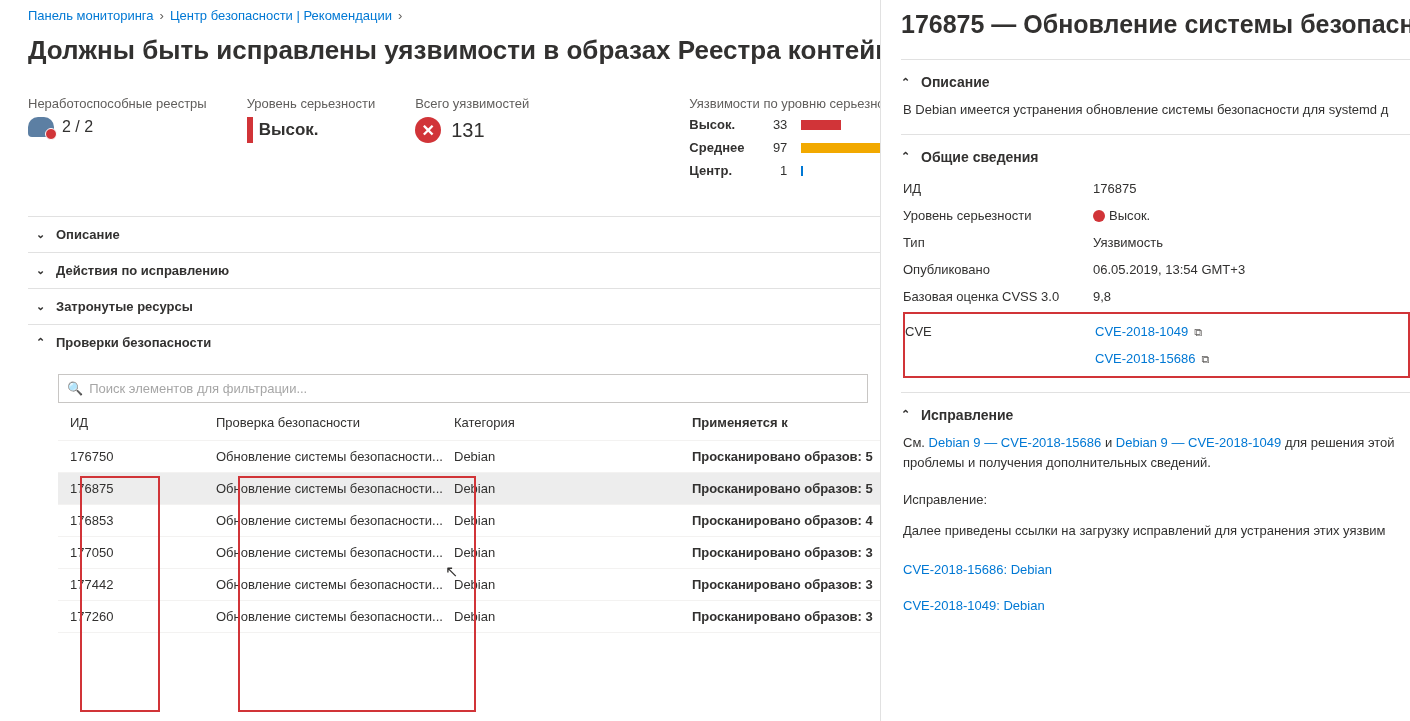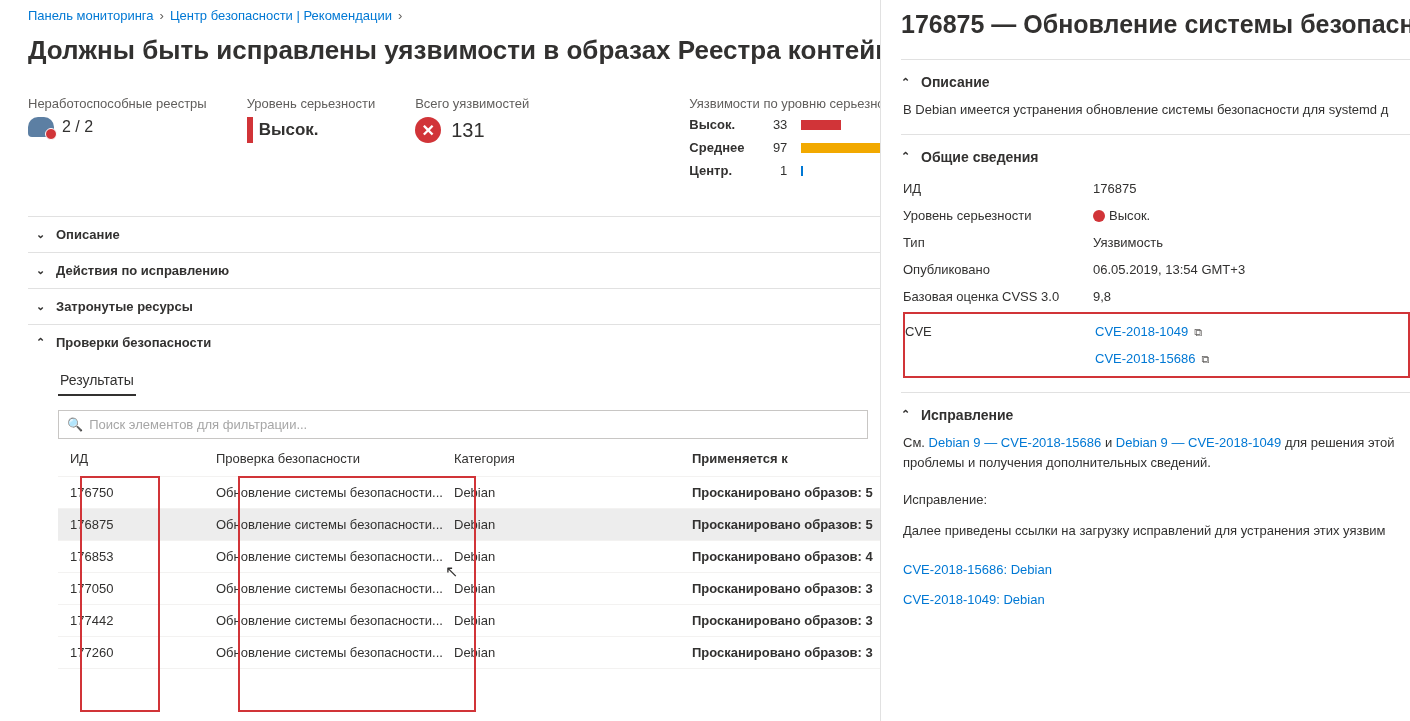--- a/index.html
+++ b/index.html
@@ -124,21 +124,20 @@
     <div class="acc-item">
         <span class="chev-icon">⌄</span>
         <span>Затронутые ресурсы</span>
       </div>
     <div class="acc-item" style="border-bottom:none">
         <span class="chev-icon">⌃</span>
         <span>Проверки безопасности</span>
       </div>
   </div>
 
-  <div class="tab-bar"><span class="tab">Результаты</span></div>
 
   <div class="search-box">
     <span>🔍</span>
     <span style="color:#a6a6a6">Поиск элементов для фильтрации...</span>
   </div>
 
   <div class="table-wrap">
     <div class="thead">
       <div class="col-id">ИД</div>
       <div class="col-check">Проверка безопасности</div>
@@ -243,16 +242,16 @@
   <div class="section">
     <div class="section-head">
         <span class="chev-icon">⌃</span>
         <span>Исправление</span>
       </div>
     <div class="fix-text">
       <span>См. </span><span class="link">Debian 9 — CVE-2018-15686</span><span> и </span><span class="link">Debian 9 — CVE-2018-1049</span><span> для решения этой проблемы и получения дополнительных сведений.</span>
       <div style="margin-top:16px">Исправление:</div>
       <div style="margin-top:10px;white-space:nowrap;overflow:hidden">Далее приведены ссылки на загрузку исправлений для устранения этих уязвим</div>
       <div style="margin-top:18px"><span class="link">CVE-2018-15686: Debian</span></div>
-      <div style="margin-top:10px"><span class="link">CVE-2018-1049: Debian</span></div>
+      <div style="margin-top:16px"><span class="link">CVE-2018-1049: Debian</span></div>
     </div>
   </div>
 </div>
 
 </body></html>

